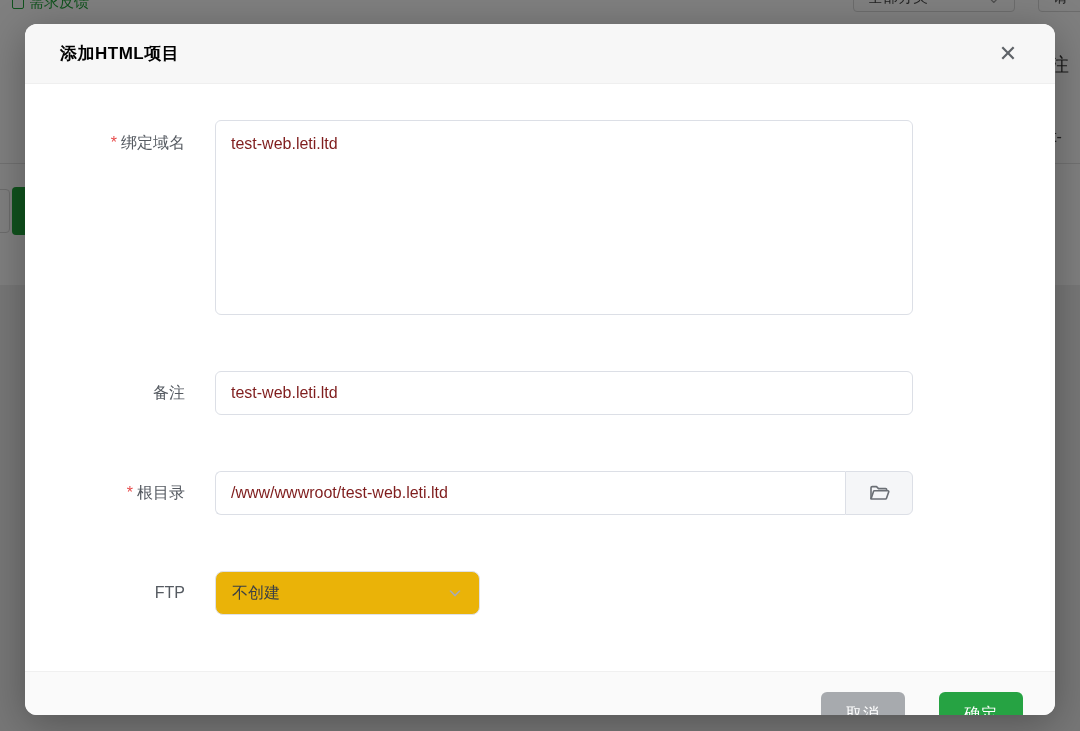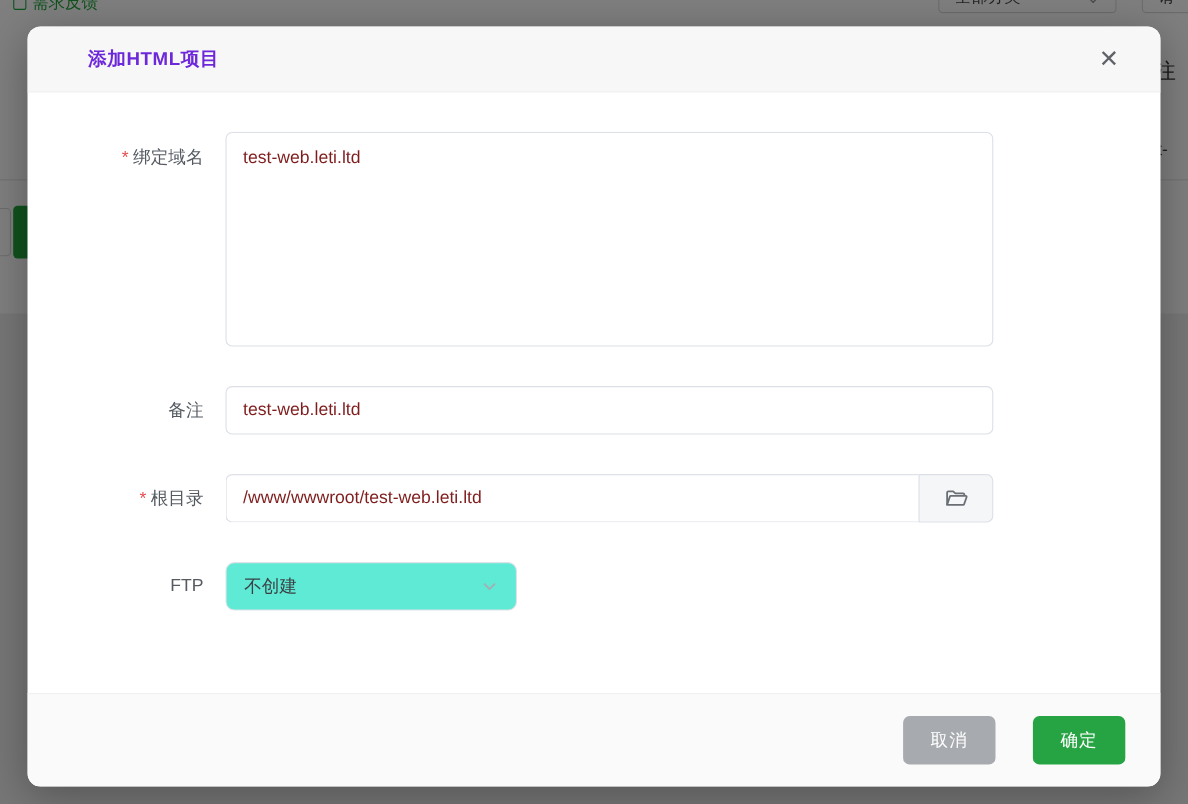--- a/index.html
+++ b/index.html
@@ -20,40 +20,40 @@
   .bg-green-btn { position: absolute; left: 12px; top: 187px; width: 72px; height: 48px; background: #20a53a; border-radius: 4px; }
   .bg-outline-btn { position: absolute; left: -26px; top: 189px; width: 36px; height: 44px; background: #fff; border: 1px solid #d9d9d9; border-radius: 4px; }
 
   
   .overlay { position: absolute; inset: 0; background: rgba(0,0,0,0.5); z-index: 5; }
 
   
   .modal { position: absolute; left: 25px; top: 24px; width: 1030px; height: 691px; background: #fff; border-radius: 12px; z-index: 10; box-shadow: 0 8px 40px rgba(0,0,0,0.30); display: flex; flex-direction: column; overflow: hidden; }
 
   .modal-header { height: 60px; flex: 0 0 60px; background: #f7f7f7; border-bottom: 1px solid #efefef; display: flex; align-items: center; justify-content: space-between; padding: 0 30px 0 35px; }
-  .modal-title { font-size: 17px; font-weight: bold; color: #6d28d9; letter-spacing: 0.5px; margin-left: 20px; }
+  .modal-title { font-size: 17px; font-weight: bold; color: #000000; letter-spacing: 0.5px; }
   .modal-close { width: 34px; height: 34px; border: none; background: transparent; color: #5f6368; font-size: 22px; line-height: 34px; text-align: center; cursor: pointer; }
 
   .modal-body { flex: 1 1 auto; padding: 36px 0 0 35px; }
-  .form-row { display: flex; align-items: center; margin-bottom: 36px; }
+  .form-row { display: flex; align-items: center; margin-bottom: 56px; gap: 10px; }
   .form-row.row-top { align-items: flex-start; }
   .form-row.row-top .form-label { padding-top: 13px; }
   .form-label { width: 145px; flex: 0 0 145px; text-align: right; font-size: 16px; color: #555a61; padding-right: 20px; white-space: nowrap; }
   .req { color: #e74a4a; margin-right: 4px; }
 
   .ctl { border: 1px solid #dcdfe6; border-radius: 6px; font-size: 16px; color: #7f1d1d; background: #fff; font-family: "Liberation Sans", "DejaVu Sans", sans-serif; }
   textarea.ctl { width: 698px; height: 195px; resize: none; padding: 12px 15px; line-height: 22px; }
   input.ctl { height: 44px; padding: 0 15px; }
   .input-plain { width: 698px; }
 
   .input-group { display: flex; width: 698px; }
   .input-group input.ctl { flex: 1 1 auto; border-top-right-radius: 0; border-bottom-right-radius: 0; border-right: none; }
   .append-btn { flex: 0 0 68px; width: 68px; height: 44px; background: #f5f6f8; border: 1px solid #dcdfe6; border-top-right-radius: 6px; border-bottom-right-radius: 6px; display: flex; align-items: center; justify-content: center; cursor: pointer; }
 
-  .select-box { width: 265px; height: 44px; border: 1px solid #dfe1e8; border-radius: 8px; display: flex; align-items: center; justify-content: space-between; padding: 0 16px; cursor: pointer; background: #5eead4; }
+  .select-box { width: 265px; height: 44px; border: 1px solid #dfe1e8; border-radius: 8px; display: flex; align-items: center; justify-content: space-between; padding: 0 16px; cursor: pointer; background: #eab308; }
   .select-value { font-size: 16px; color: #3c4045; }
 
   .modal-footer { flex: 0 0 85px; height: 85px; background: #fafafa; border-top: 1px solid #f0f0f0; display: flex; align-items: center; justify-content: flex-end; gap: 34px; padding-right: 32px; }
   .btn { height: 44px; min-width: 84px; padding: 0 22px; border: none; border-radius: 6px; font-size: 16px; color: #fff; cursor: pointer; font-family: inherit; letter-spacing: 1px; }
   .btn-cancel { background: #a7aaae; }
   .btn-confirm { background: #26a343; }
 
   svg { display: block; }
 </style>
 </head>

